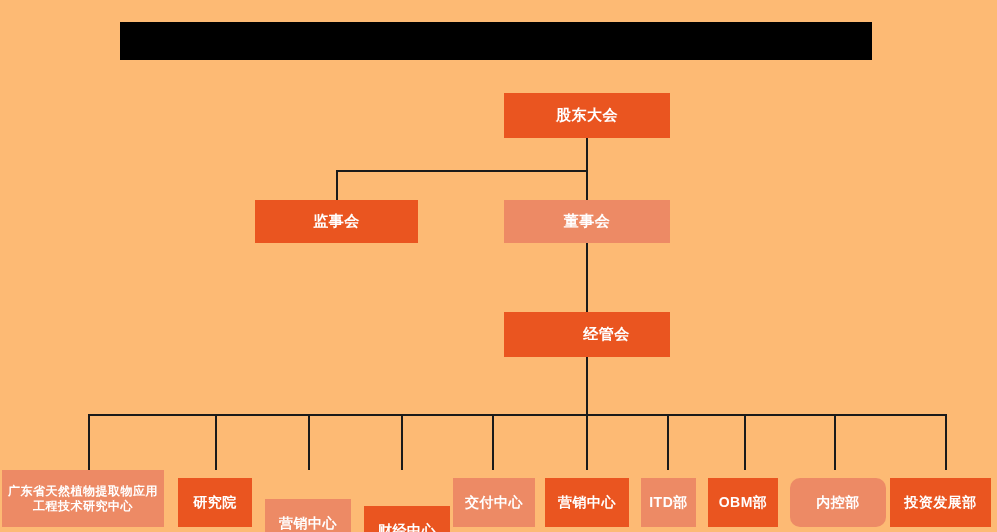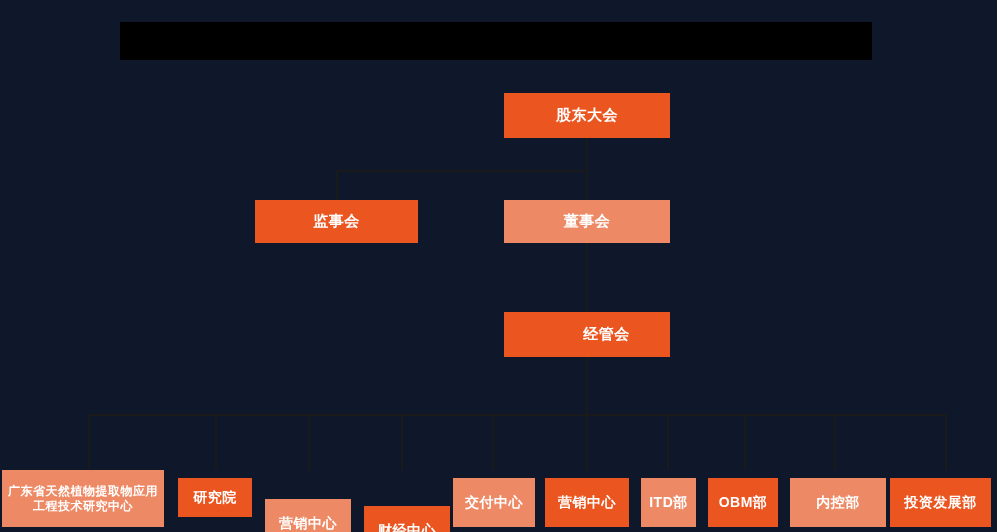--- a/index.html
+++ b/index.html
@@ -7,21 +7,21 @@
     padding: 0;
     background: #ffffff;
   }
   body {
     font-family: "Liberation Sans", "DejaVu Sans", sans-serif;
   }
   #org-chart {
     position: relative;
     width: 997px;
     height: 532px;
-    background: #0f172a;
+    background: #fdba74;
     overflow: hidden;
   }
   .redaction-bar {
     position: absolute;
     background: #000000;
   }
   .node {
     position: absolute;
     box-sizing: border-box;
     display: flex;
@@ -85,21 +85,21 @@
   </div>
 
   <div class="node dark" style="left:504px; top:312px; width:166px; height:45px; font-size:15px;padding-left:39px;">
     <span class="node-label">经管会</span>
   </div>
 
   <div class="node light" style="left:2px; top:470px; width:162px; height:57px; font-size:12px;align-items:center;">
     <span class="node-label">广东省天然植物提取物应用工程技术研究中心</span>
   </div>
 
-  <div class="node dark" style="left:178px; top:478px; width:74px; height:39px; font-size:14px;">
+  <div class="node dark" style="left:178px; top:478px; width:74px; height:49px; font-size:14px;">
     <span class="node-label">研究院</span>
   </div>
 
   <div class="node light" style="left:265px; top:478px; width:86px; height:49px; font-size:14px;margin-top:21px;">
     <span class="node-label">营销中心</span>
   </div>
 
   <div class="node dark" style="left:364px; top:478px; width:86px; height:49px; font-size:14px;margin-top:28px;">
     <span class="node-label">财经中心</span>
   </div>
@@ -113,21 +113,21 @@
   </div>
 
   <div class="node light" style="left:641px; top:478px; width:55px; height:49px; font-size:14px;">
     <span class="node-label">ITD部</span>
   </div>
 
   <div class="node dark" style="left:708px; top:478px; width:70px; height:49px; font-size:14px;">
     <span class="node-label">OBM部</span>
   </div>
 
-  <div class="node light" style="left:790px; top:478px; width:96px; height:49px; font-size:14px;">
+  <div class="node light" style="left:790px; top:478px; width:96px; height:49px; font-size:14px;border-radius:10px;">
     <span class="node-label">内控部</span>
   </div>
 
   <div class="node dark" style="left:890px; top:478px; width:101px; height:49px; font-size:14px;">
     <span class="node-label">投资发展部</span>
   </div>
 
 </div>
 
 </body></html>

